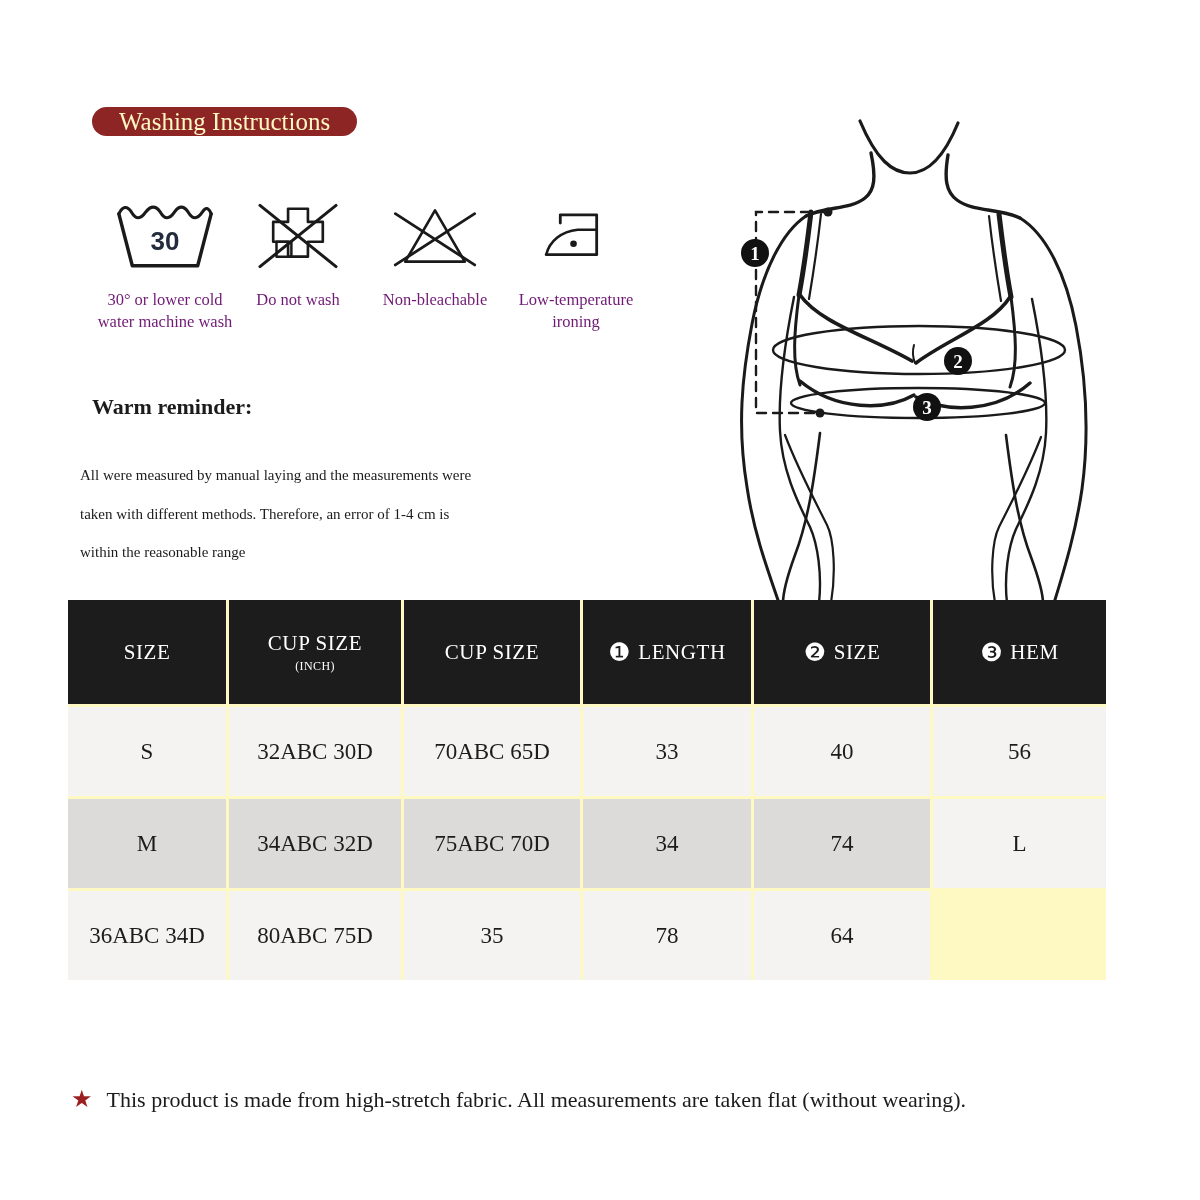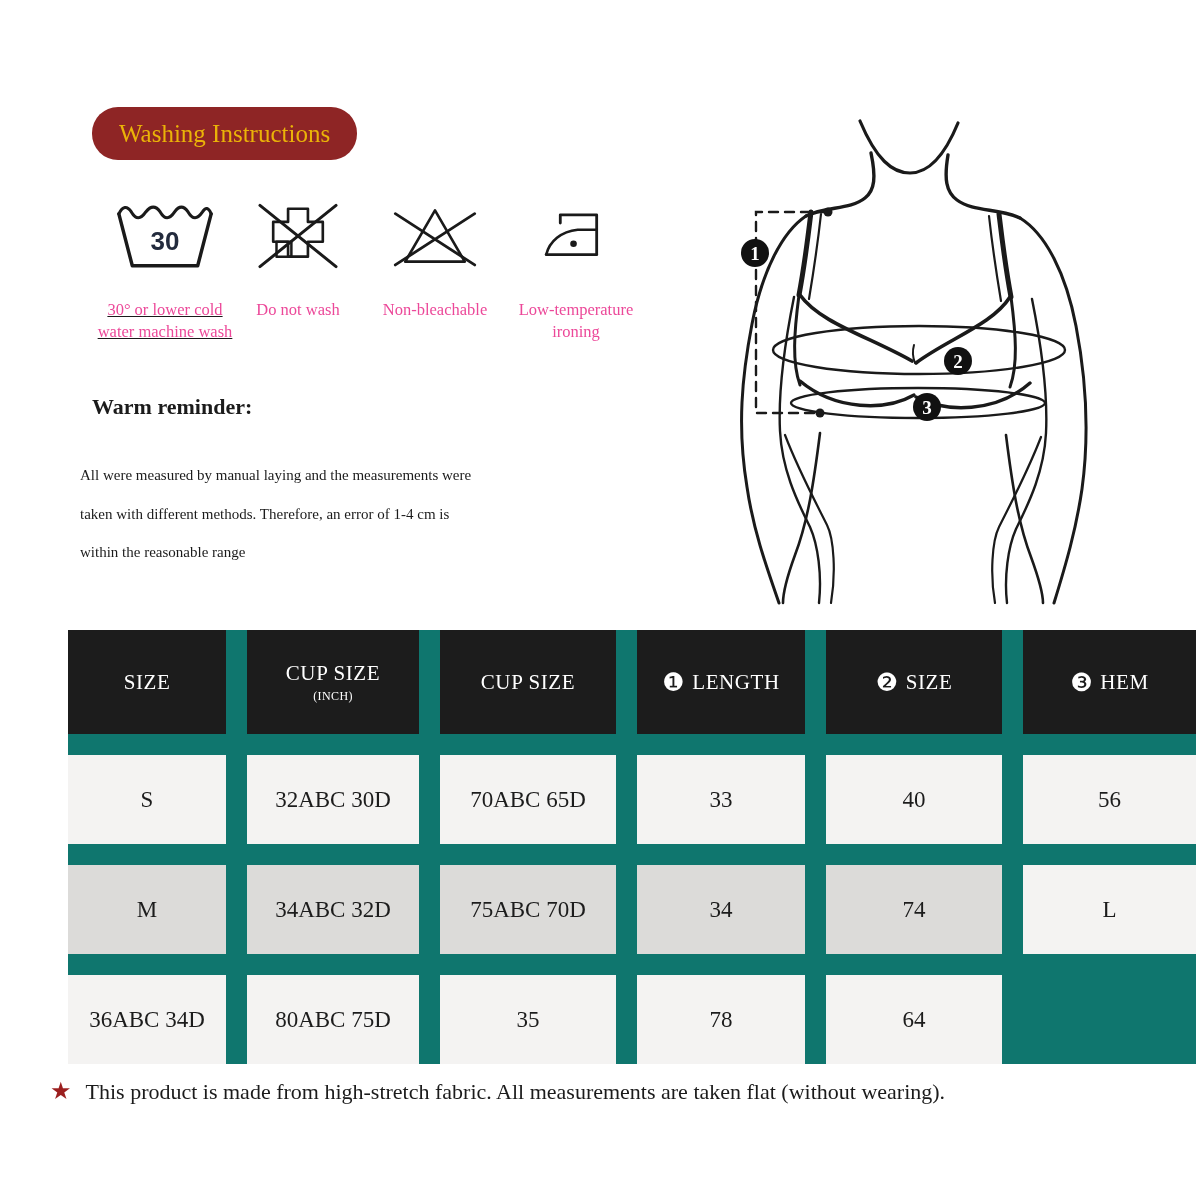--- a/index.html
+++ b/index.html
@@ -1,56 +1,56 @@
 <!DOCTYPE html>
 <html><head>
 <meta charset="utf-8">
 <style>
   html,body{margin:0;padding:0;background:#fff;}
   .page{position:relative;width:1200px;height:1200px;background:#ffffff;overflow:hidden;
         font-family:"Liberation Serif", serif;color:#1b1b1b;}
 
   
-  .badge{position:absolute;left:92px;top:107px;background:#8e2525;color:#eab308;
-         font-size:25px;line-height:29px;padding:12px 27px;border-radius:26px;}
+  .badge{position:absolute;left:92px;top:107px;background:#8e2525;color:#fef9c3;
+         font-size:25px;line-height:29px;padding:0 27px;border-radius:26px;}
 
   
   .care{position:absolute;top:196px;display:flex;flex-direction:column;align-items:center;}
   .care .iconbox{height:76px;display:flex;align-items:flex-end;justify-content:center;}
-  .care .cap{margin-top:27px;font-size:16.5px;line-height:21.5px;text-align:center;color:#ec4899;}
-  #care1{left:80px;width:170px;text-decoration:underline;}
+  .care .cap{margin-top:17px;font-size:16.5px;line-height:21.5px;text-align:center;color:#701a75;}
+  #care1{left:80px;width:170px;}
   #care2{left:224px;width:148px;align-items:center;}
   #care3{left:360px;width:150px;}
   #care4{left:496px;width:160px;}
   .wash30-num{font-family:"Liberation Sans", sans-serif;font-weight:bold;fill:#232b3d;font-size:27px;}
 
   
   .rem-h{position:absolute;left:92px;top:394px;font-size:22px;font-weight:bold;}
   .rem-p{position:absolute;left:80px;top:456px;font-size:15px;}
   .rem-p div{line-height:38.5px;}
 
   
   .figure{position:absolute;left:690px;top:95px;}
   .marker-num{font-family:"Liberation Serif", serif;font-weight:bold;font-size:19px;fill:#ffffff;}
 
   
-  .size-table{position:absolute;left:68px;top:630px;display:grid;
-              grid-template-columns:158px 172px 176px 168px 176px 173px;gap:21px;background:#0f766e;}
+  .size-table{position:absolute;left:68px;top:600px;display:grid;
+              grid-template-columns:158px 172px 176px 168px 176px 173px;gap:3px;background:#fef9c3;}
   .th{background:#1c1c1c;color:#ffffff;height:104px;display:flex;flex-direction:column;
       align-items:center;justify-content:center;font-size:21px;letter-spacing:0.6px;}
   .th .hrow{display:flex;align-items:center;}
   .th .mk{font-family:"DejaVu Sans", sans-serif;font-size:25px;line-height:1;margin-right:7px;color:#ffffff;}
   .th .sub{font-size:12px;letter-spacing:0.4px;margin-top:3px;}
   .td{height:89px;display:flex;align-items:center;justify-content:center;font-size:23px;color:#1c1c1c;}
   .row-light{background:#f4f3f2;}
   .row-dark{background:#dcdbd9;}
 
   
   .note{position:absolute;left:50px;top:1076px;width:1120px;font-size:22px;}
-  .note .nline{line-height:30px;}
+  .note .nline{line-height:47px;margin-left:21px;}
   .note .star{font-family:"DejaVu Sans", sans-serif;color:#9b1f1f;font-size:24px;margin-right:14px;}
   .note .indent{padding-left:38px;}
 </style>
 </head>
 <body>
 
 <div class="page">
 
   <div class="badge">Washing Instructions</div>
 

